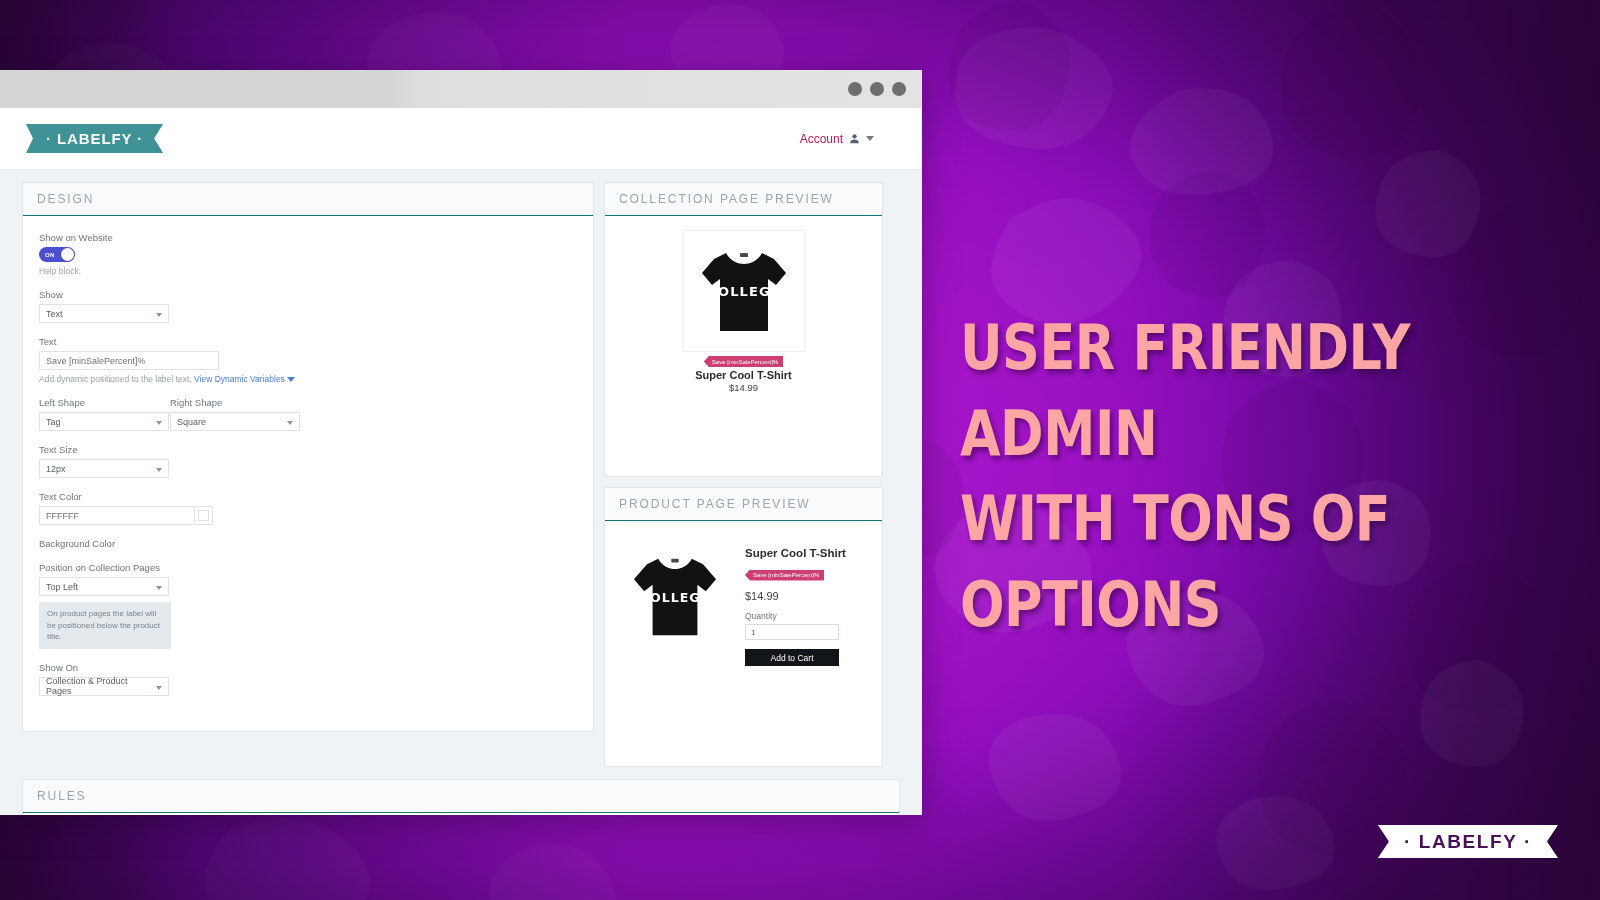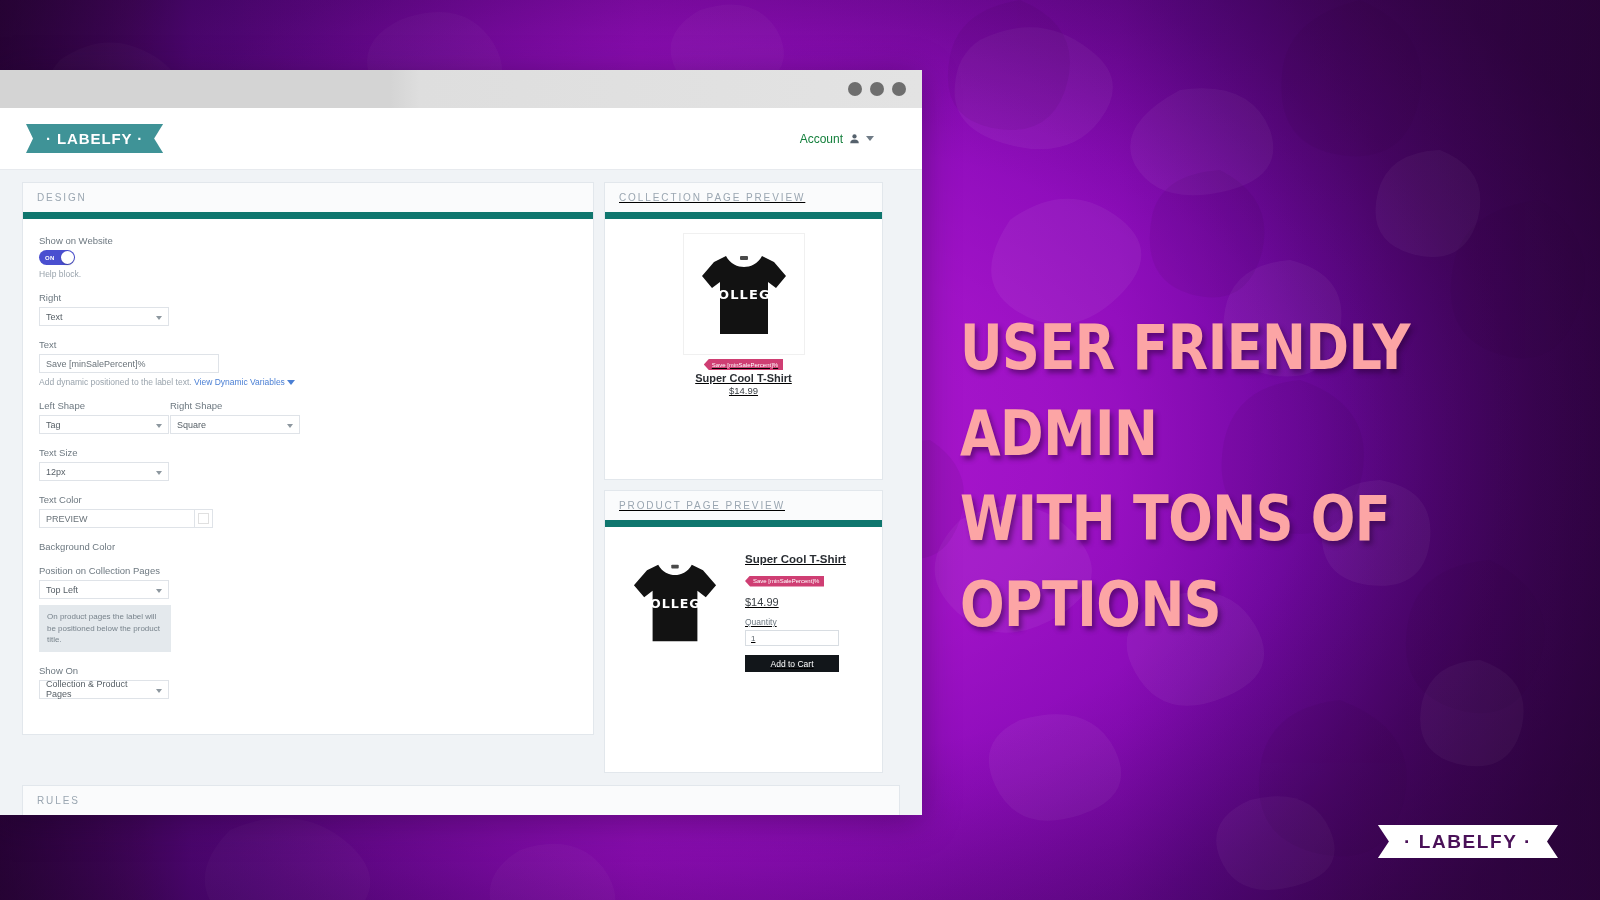--- a/index.html
+++ b/index.html
@@ -50,35 +50,35 @@
     font-size: 15px; font-weight: 700; letter-spacing: .9px;
     clip-path: polygon(0 0, 100% 0, 100% 100%, 0 100%, 7px 50%);
   }
   #logo::after {
     content: ""; position: absolute; right: 0; top: 0; width: 9px; height: 100%;
     background: #fff; clip-path: polygon(100% 0, 100% 100%, 0 50%);
   }
   #account {
     position: absolute; right: 48px; top: 50%; transform: translateY(-50%);
     display: flex; align-items: center; gap: 6px;
-    font-size: 12px; color: #15803d; cursor: pointer;
+    font-size: 12px; color: #be185d; cursor: pointer;
   }
   .caret-dn {
     width: 0; height: 0; border-left: 4px solid transparent; border-right: 4px solid transparent;
     border-top: 5px solid #6f7b86;
   }
 
   
   #app-body { background: #f0f3f6; height: 645px; padding: 12px 22px 0 22px; position: relative; }
   #cols { display: flex; gap: 10px; align-items: flex-start; }
 
   .panel { background: #fff; border: 1px solid #e2e7ec; }
   .panel-head {
-    padding: 9px 14px; font-size: 10px; letter-spacing: 1.9px; color: #9aa6b1;
-    background: #fafbfc; border-bottom: 7px solid #0f766e; text-transform: uppercase;
+    padding: 9px 14px; font-size: 12px; letter-spacing: 1.9px; color: #9aa6b1;
+    background: #fafbfc; border-bottom: 1px solid #0f766e; text-transform: uppercase;
   }
 
   
   #design-panel { width: 572px; }
   #design-body { padding: 16px 16px 22px 16px; }
 
   .fld { margin-bottom: 13px; }
   .fld-label { font-size: 9.5px; color: #6d7880; margin-bottom: 4px; display: block; }
   .helper { font-size: 8.5px; color: #9aa4ad; margin-top: 4px; }
   .helper a { color: #4a7fd4; text-decoration: none; margin-top: 29px; }
@@ -121,21 +121,21 @@
     display: flex; align-items: center; justify-content: center;
   }
   .color-chip { width: 11px; height: 11px; }
 
   .note-box {
     background: #e4e9ed; color: #78838c; font-size: 8px; line-height: 1.45;
     padding: 6px 8px; width: 132px; margin-top: 6px;
   }
 
   
-  #preview-col { width: 279px; display: flex; flex-direction: column; gap: 10px; text-decoration: underline; }
+  #preview-col { width: 279px; display: flex; flex-direction: column; gap: 10px; }
   #collection-preview-body { height: 260px; padding: 14px 10px; }
   #product-preview-body { height: 245px; padding: 16px 10px; }
 
   .tshirt-wrap { display: flex; justify-content: center; }
   .tshirt-box { width: 122px; height: 122px; background: #fff; border: 1px solid #f0f0f0; position: relative; }
 
   .prod-title { font-size: 11px; font-weight: 700; color: #2a2e33; text-align: center; margin-top: 2px; }
   .prod-price { font-size: 9.5px; color: #3a3f44; text-align: center; margin-top: 1px; }
 
   .tag-label {
@@ -267,21 +267,21 @@
           <div class="fld">
             <span class="fld-label">Show on Website</span>
             <div class="toggle">
               <span class="toggle-txt">ON</span>
               <span class="toggle-knob"></span>
             </div>
             <div class="helper">Help block.</div>
           </div>
 
           <div class="fld">
-            <span class="fld-label">Right</span>
+            <span class="fld-label">Show</span>
             <div class="sel">
               <span>Text</span>
             </div>
           </div>
 
           <div class="fld">
             <span class="fld-label">Text</span>
             <div class="txtin">
               <span>Save [minSalePercent]%</span>
             </div>
@@ -311,21 +311,21 @@
             <span class="fld-label">Text Size</span>
             <div class="sel">
               <span>12px</span>
             </div>
           </div>
 
           <div class="fld">
             <span class="fld-label">Text Color</span>
             <div class="color-row">
               <div class="color-input">
-                <span>PREVIEW</span>
+                <span>FFFFFF</span>
               </div>
               <div class="color-btn">
                 <span class="color-chip" id="chip-text" style="background: rgb(255, 255, 255); border: 1px solid rgb(224, 224, 224);"></span>
               </div>
             </div>
           </div>
 
           <div class="fld">
             <span class="fld-label">Background Color</span>
           </div>

